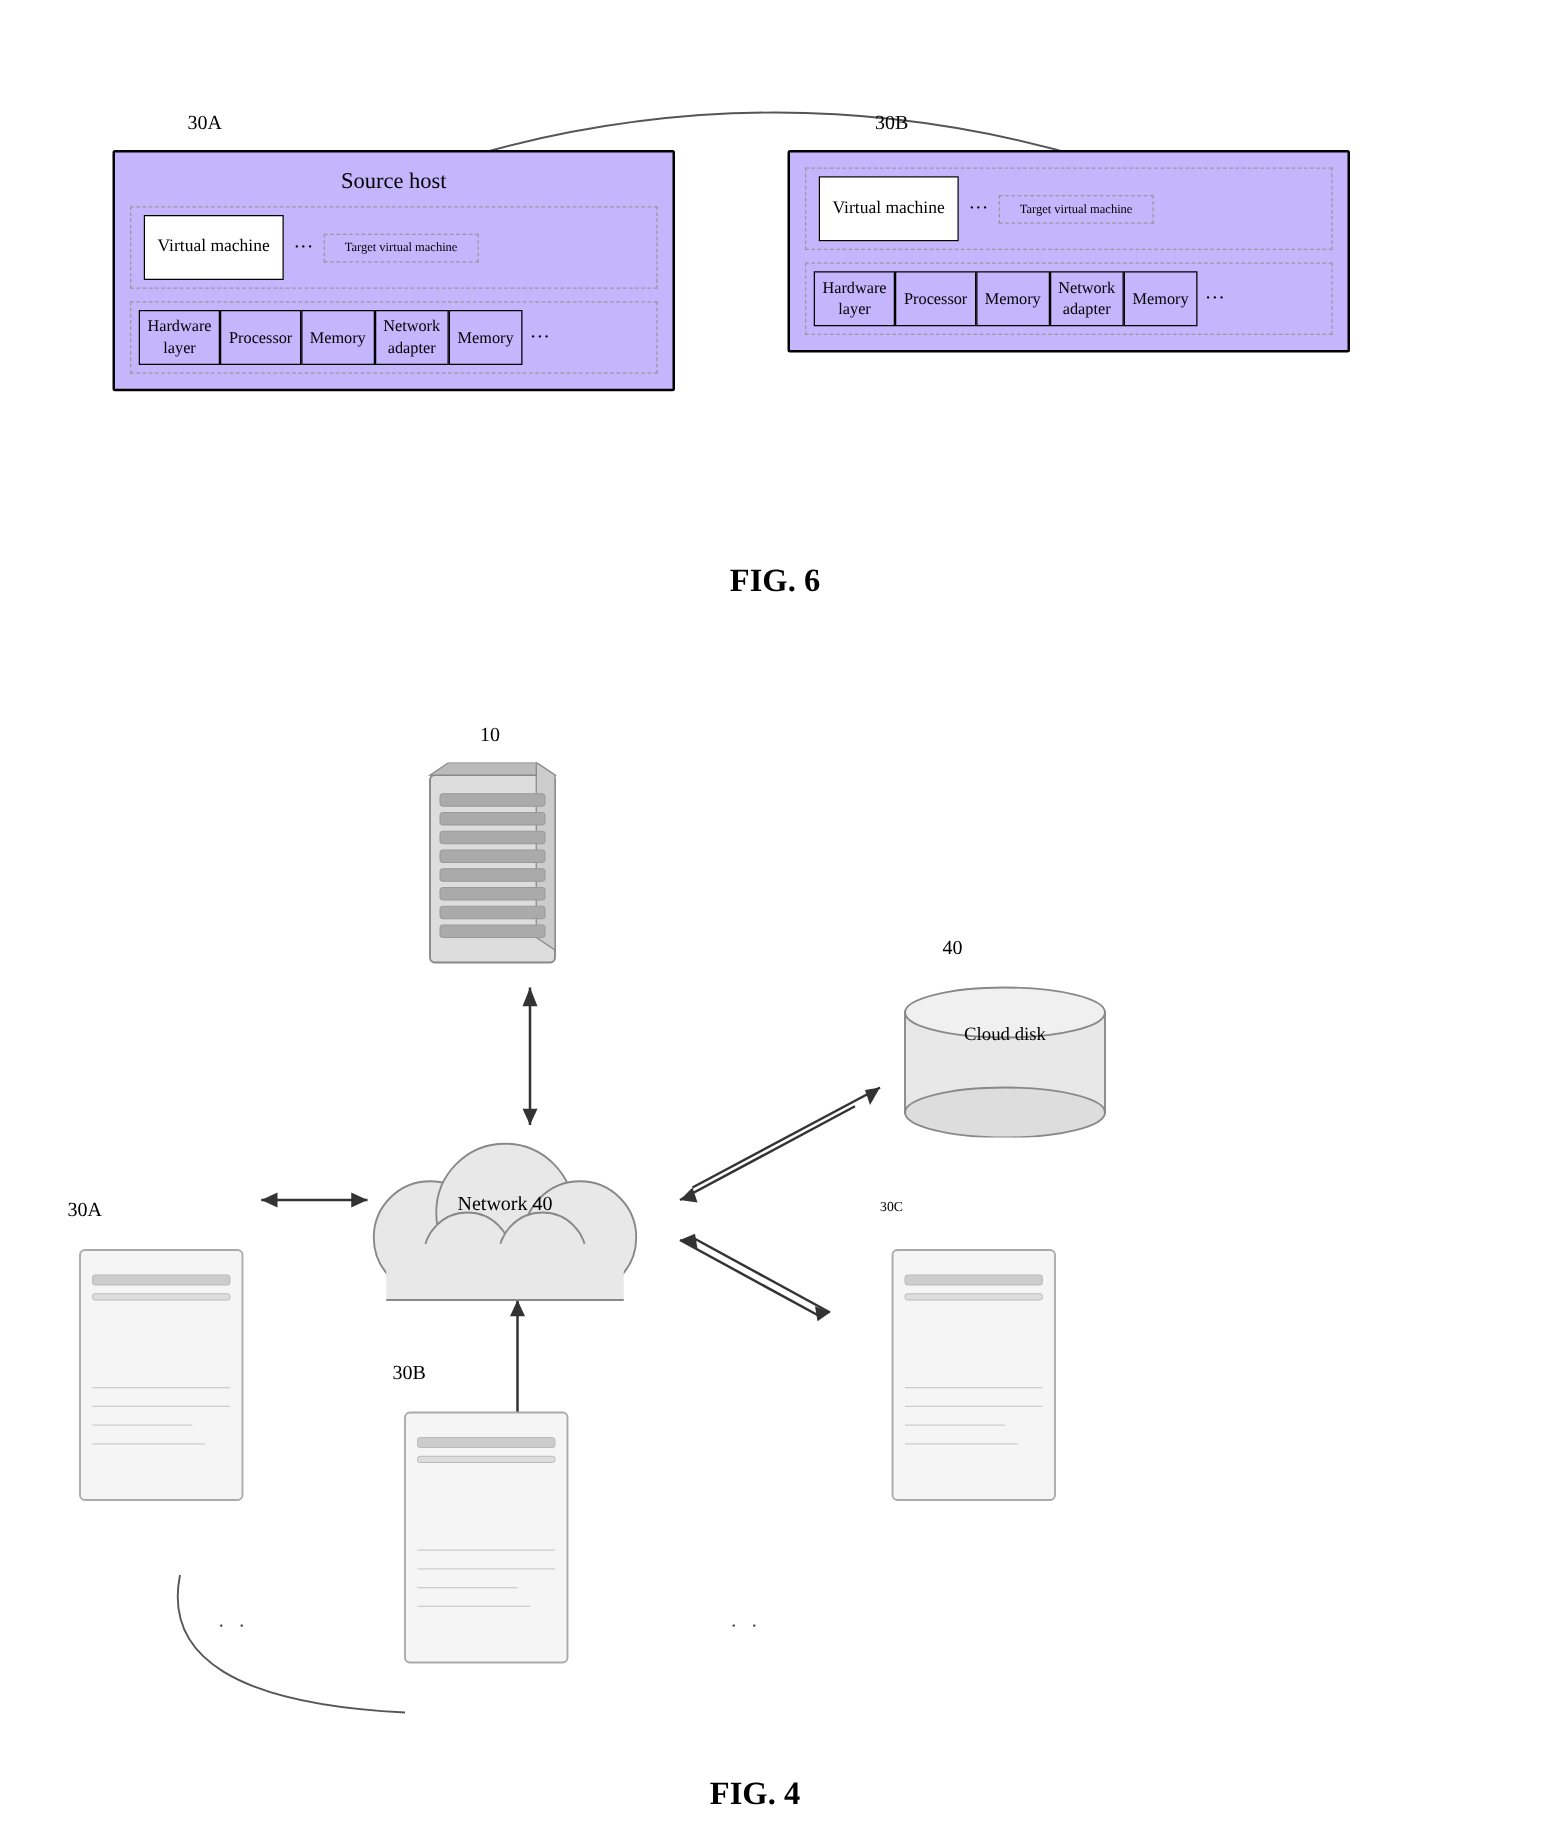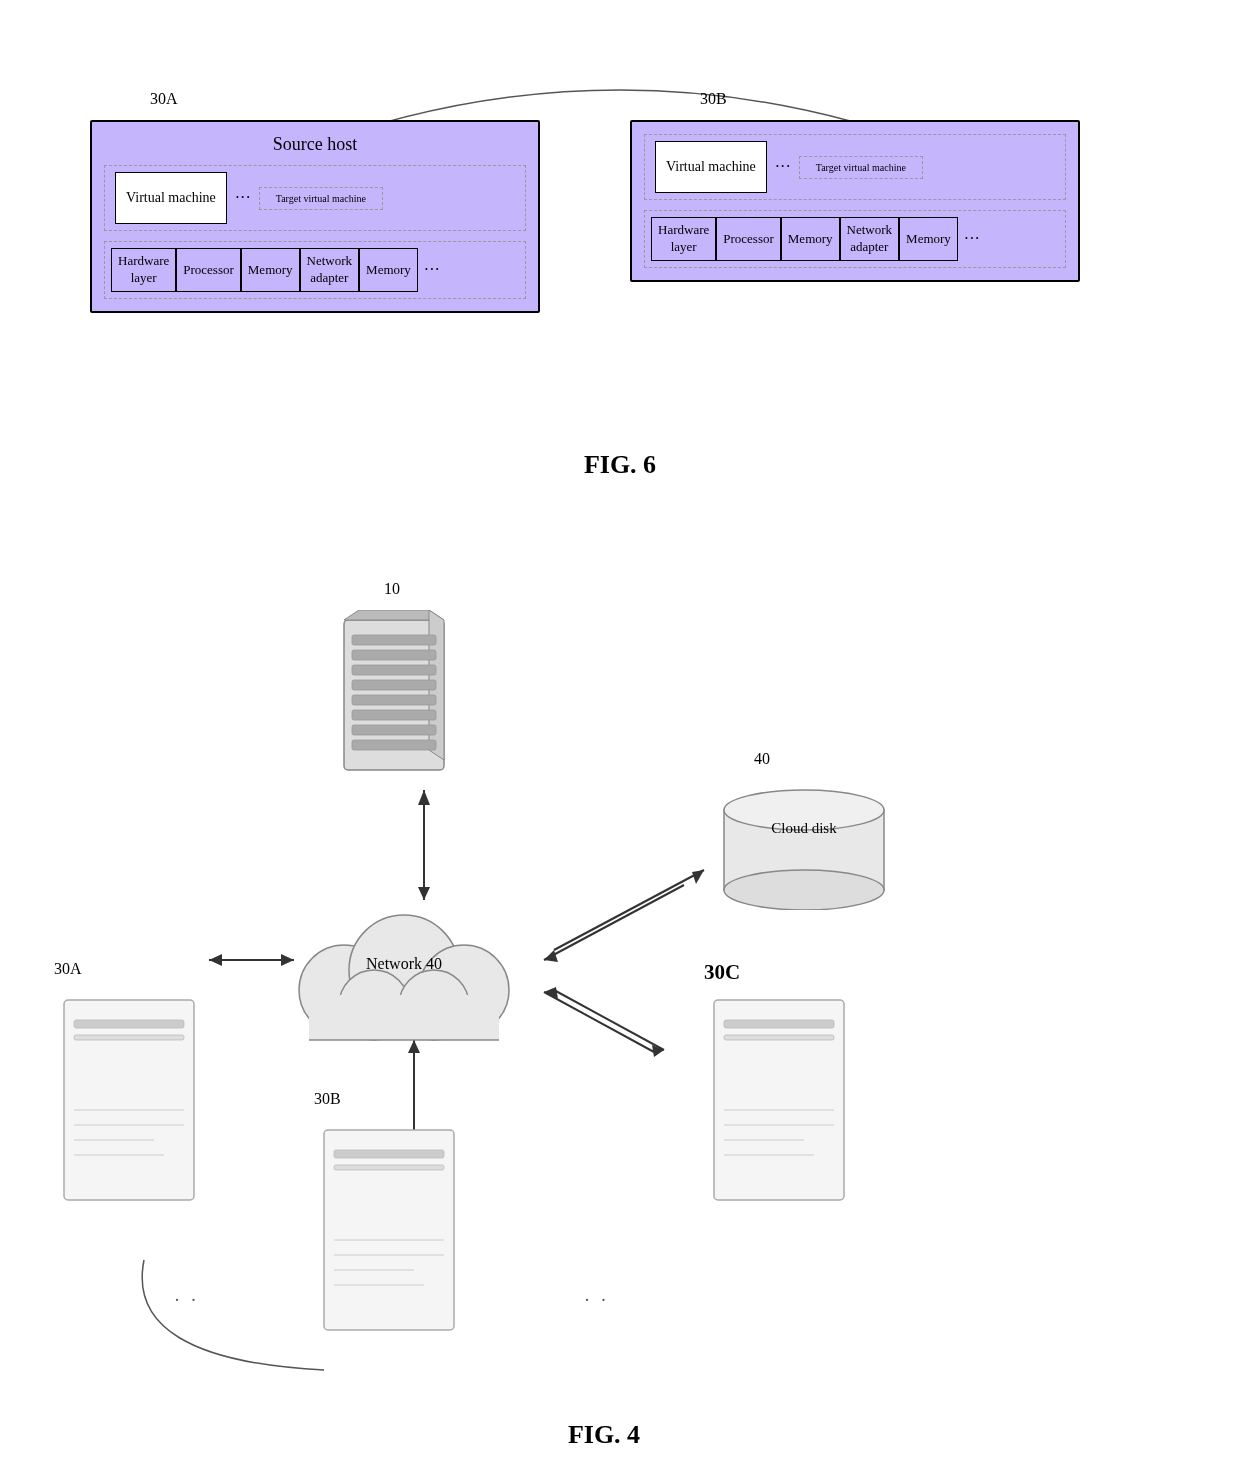--- a/index.html
+++ b/index.html
@@ -330,21 +330,21 @@
       <rect x="10" y="10" width="130" height="200" rx="4" fill="#f5f5f5" stroke="#aaa" stroke-width="1.5"></rect>
       <rect x="20" y="30" width="110" height="8" rx="2" fill="#ccc" stroke="#bbb" stroke-width="0.8"></rect>
       <rect x="20" y="45" width="110" height="5" rx="2" fill="#ddd" stroke="#bbb" stroke-width="0.8"></rect>
       <line x1="20" y1="120" x2="130" y2="120" stroke="#ccc" stroke-width="1"></line>
       <line x1="20" y1="135" x2="130" y2="135" stroke="#ccc" stroke-width="1"></line>
       <line x1="20" y1="150" x2="100" y2="150" stroke="#ccc" stroke-width="1"></line>
       <line x1="20" y1="165" x2="110" y2="165" stroke="#ccc" stroke-width="1"></line>
     </svg>
   </div>
 
-  <div style="position:absolute; top:430px; left:680px; font-size:21px;font-weight:bold;">30C</div>
+  <div style="position:absolute; top:430px; left:680px; font-size:11px;">30C</div>
 
   <div class="computer-icon" style="top:460px; left:680px; width:150px; height:250px;">
     <svg width="150" height="250" viewBox="0 0 150 250">
       <rect x="10" y="10" width="130" height="200" rx="4" fill="#f5f5f5" stroke="#aaa" stroke-width="1.5"></rect>
       <rect x="20" y="30" width="110" height="8" rx="2" fill="#ccc" stroke="#bbb" stroke-width="0.8"></rect>
       <rect x="20" y="45" width="110" height="5" rx="2" fill="#ddd" stroke="#bbb" stroke-width="0.8"></rect>
       <line x1="20" y1="120" x2="130" y2="120" stroke="#ccc" stroke-width="1"></line>
       <line x1="20" y1="135" x2="130" y2="135" stroke="#ccc" stroke-width="1"></line>
       <line x1="20" y1="150" x2="100" y2="150" stroke="#ccc" stroke-width="1"></line>
       <line x1="20" y1="165" x2="110" y2="165" stroke="#ccc" stroke-width="1"></line>

